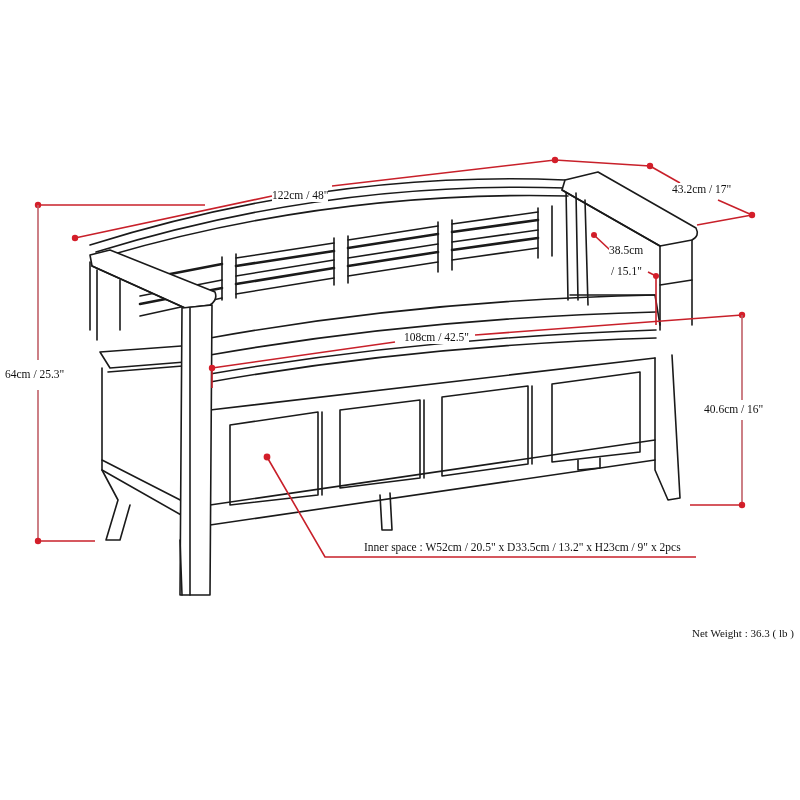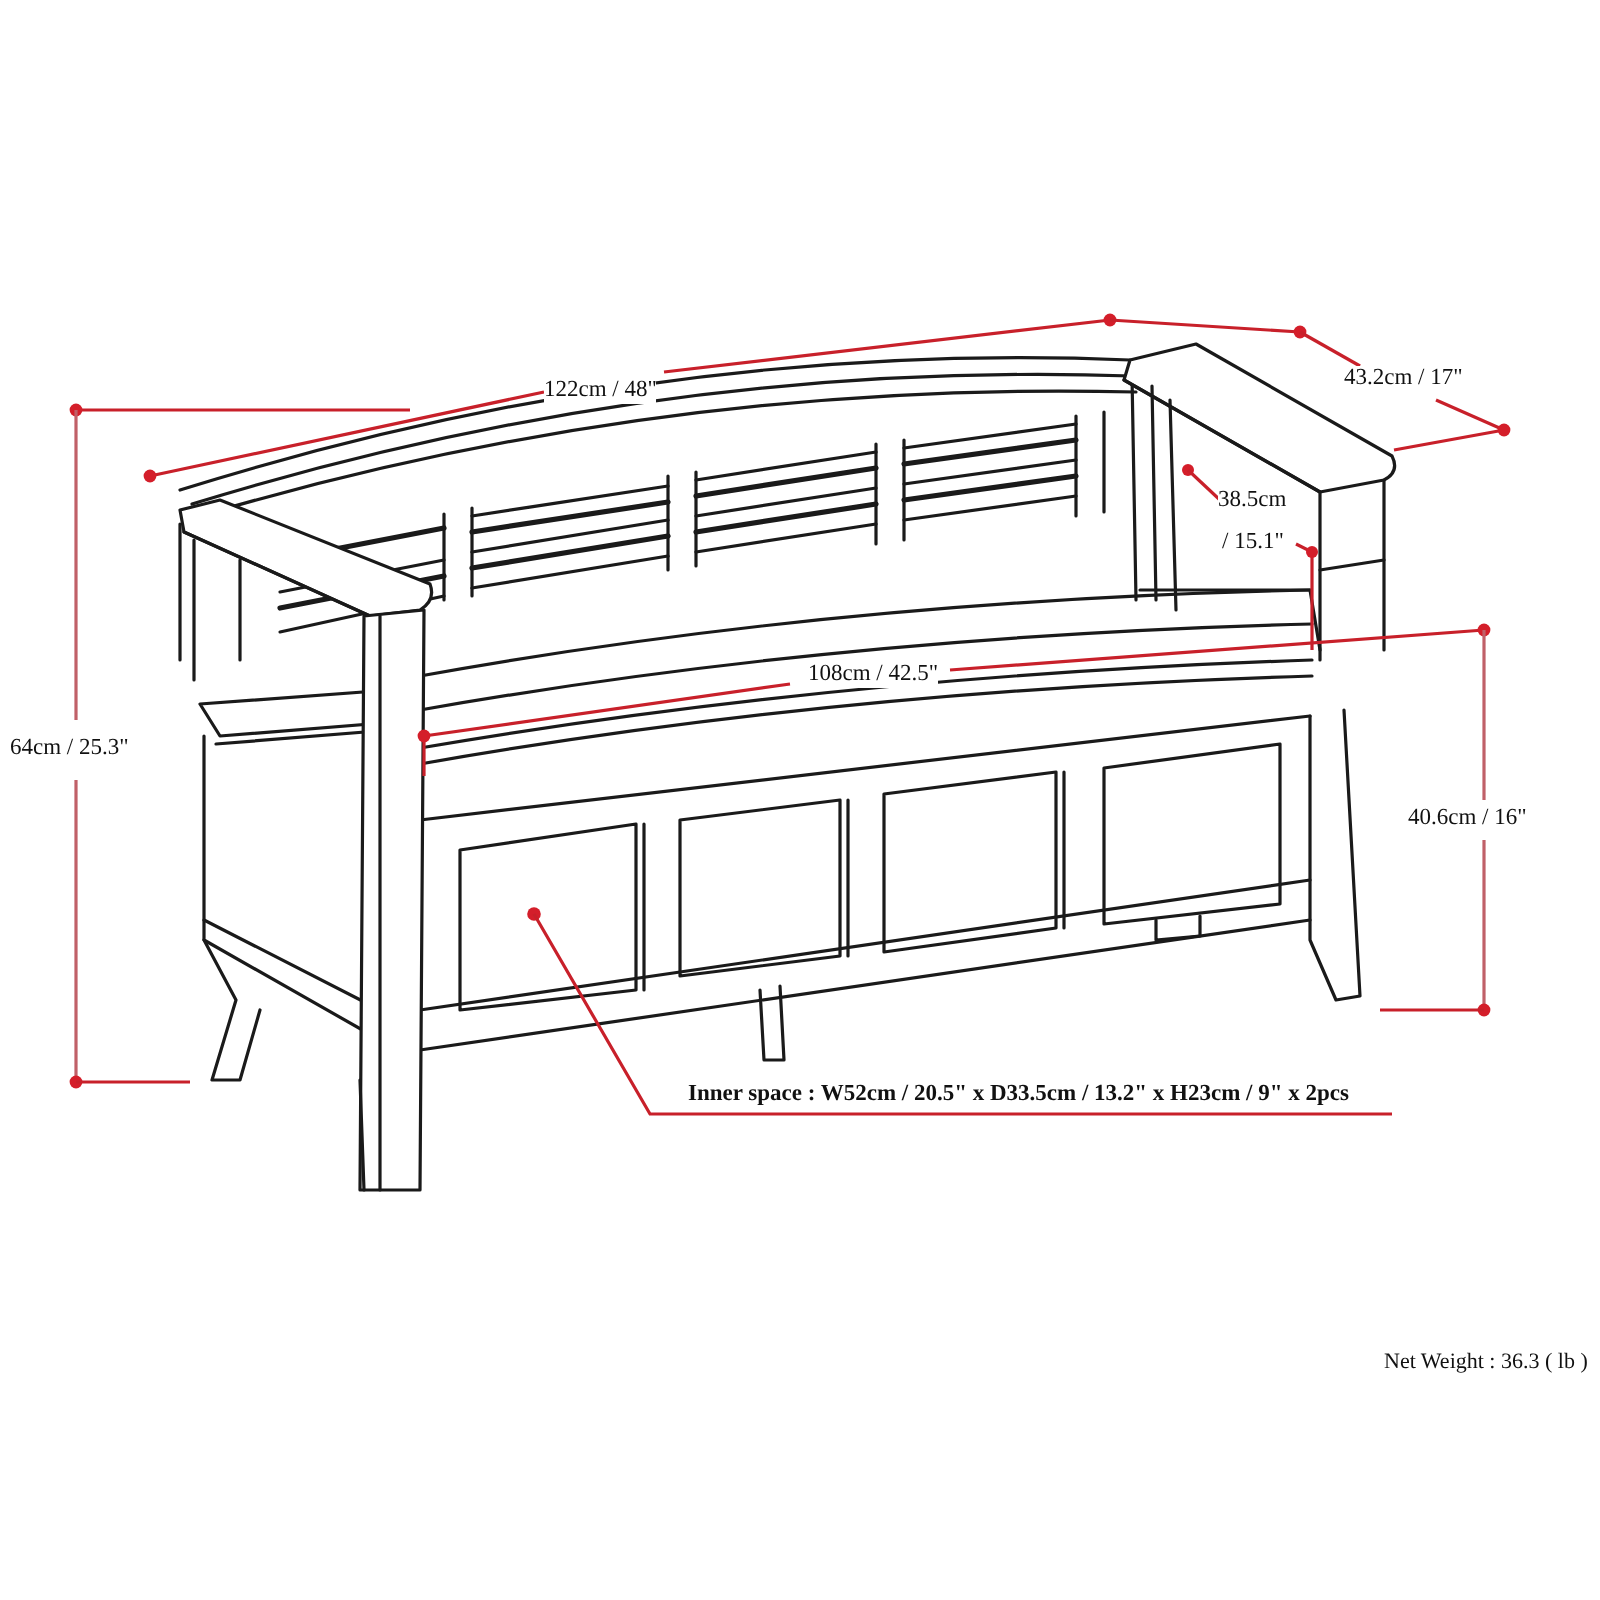--- a/index.html
+++ b/index.html
@@ -161,14 +161,14 @@
   </g>
 </svg>
 
 <span class="lbl" style="left:272px; top:189px;">122cm / 48"</span>
 <span class="lbl" style="left:672px; top:183px;">43.2cm / 17"</span>
 <span class="lbl" style="left:609px; top:244px;">38.5cm</span>
 <span class="lbl" style="left:611px; top:265px;">/ 15.1"</span>
 <span class="lbl" style="left:404px; top:331px;">108cm / 42.5"</span>
 <span class="lbl" style="left:5px; top:368px;">64cm / 25.3"</span>
 <span class="lbl" style="left:704px; top:403px;">40.6cm / 16"</span>
-<span class="lbl" style="left:344px; top:541px;font-weight:bold;">Inner space : W52cm / 20.5" x D33.5cm / 13.2" x H23cm / 9" x 2pcs</span>
-<span class="lbl" style="left:692px; top:627px; font-size:11px;margin-top:48px;">Net Weight : 36.3 ( lb )</span>
+<span class="lbl" style="left:364px; top:541px;">Inner space : W52cm / 20.5" x D33.5cm / 13.2" x H23cm / 9" x 2pcs</span>
+<span class="lbl" style="left:692px; top:627px; font-size:11px;">Net Weight : 36.3 ( lb )</span>
 
 </body></html>

